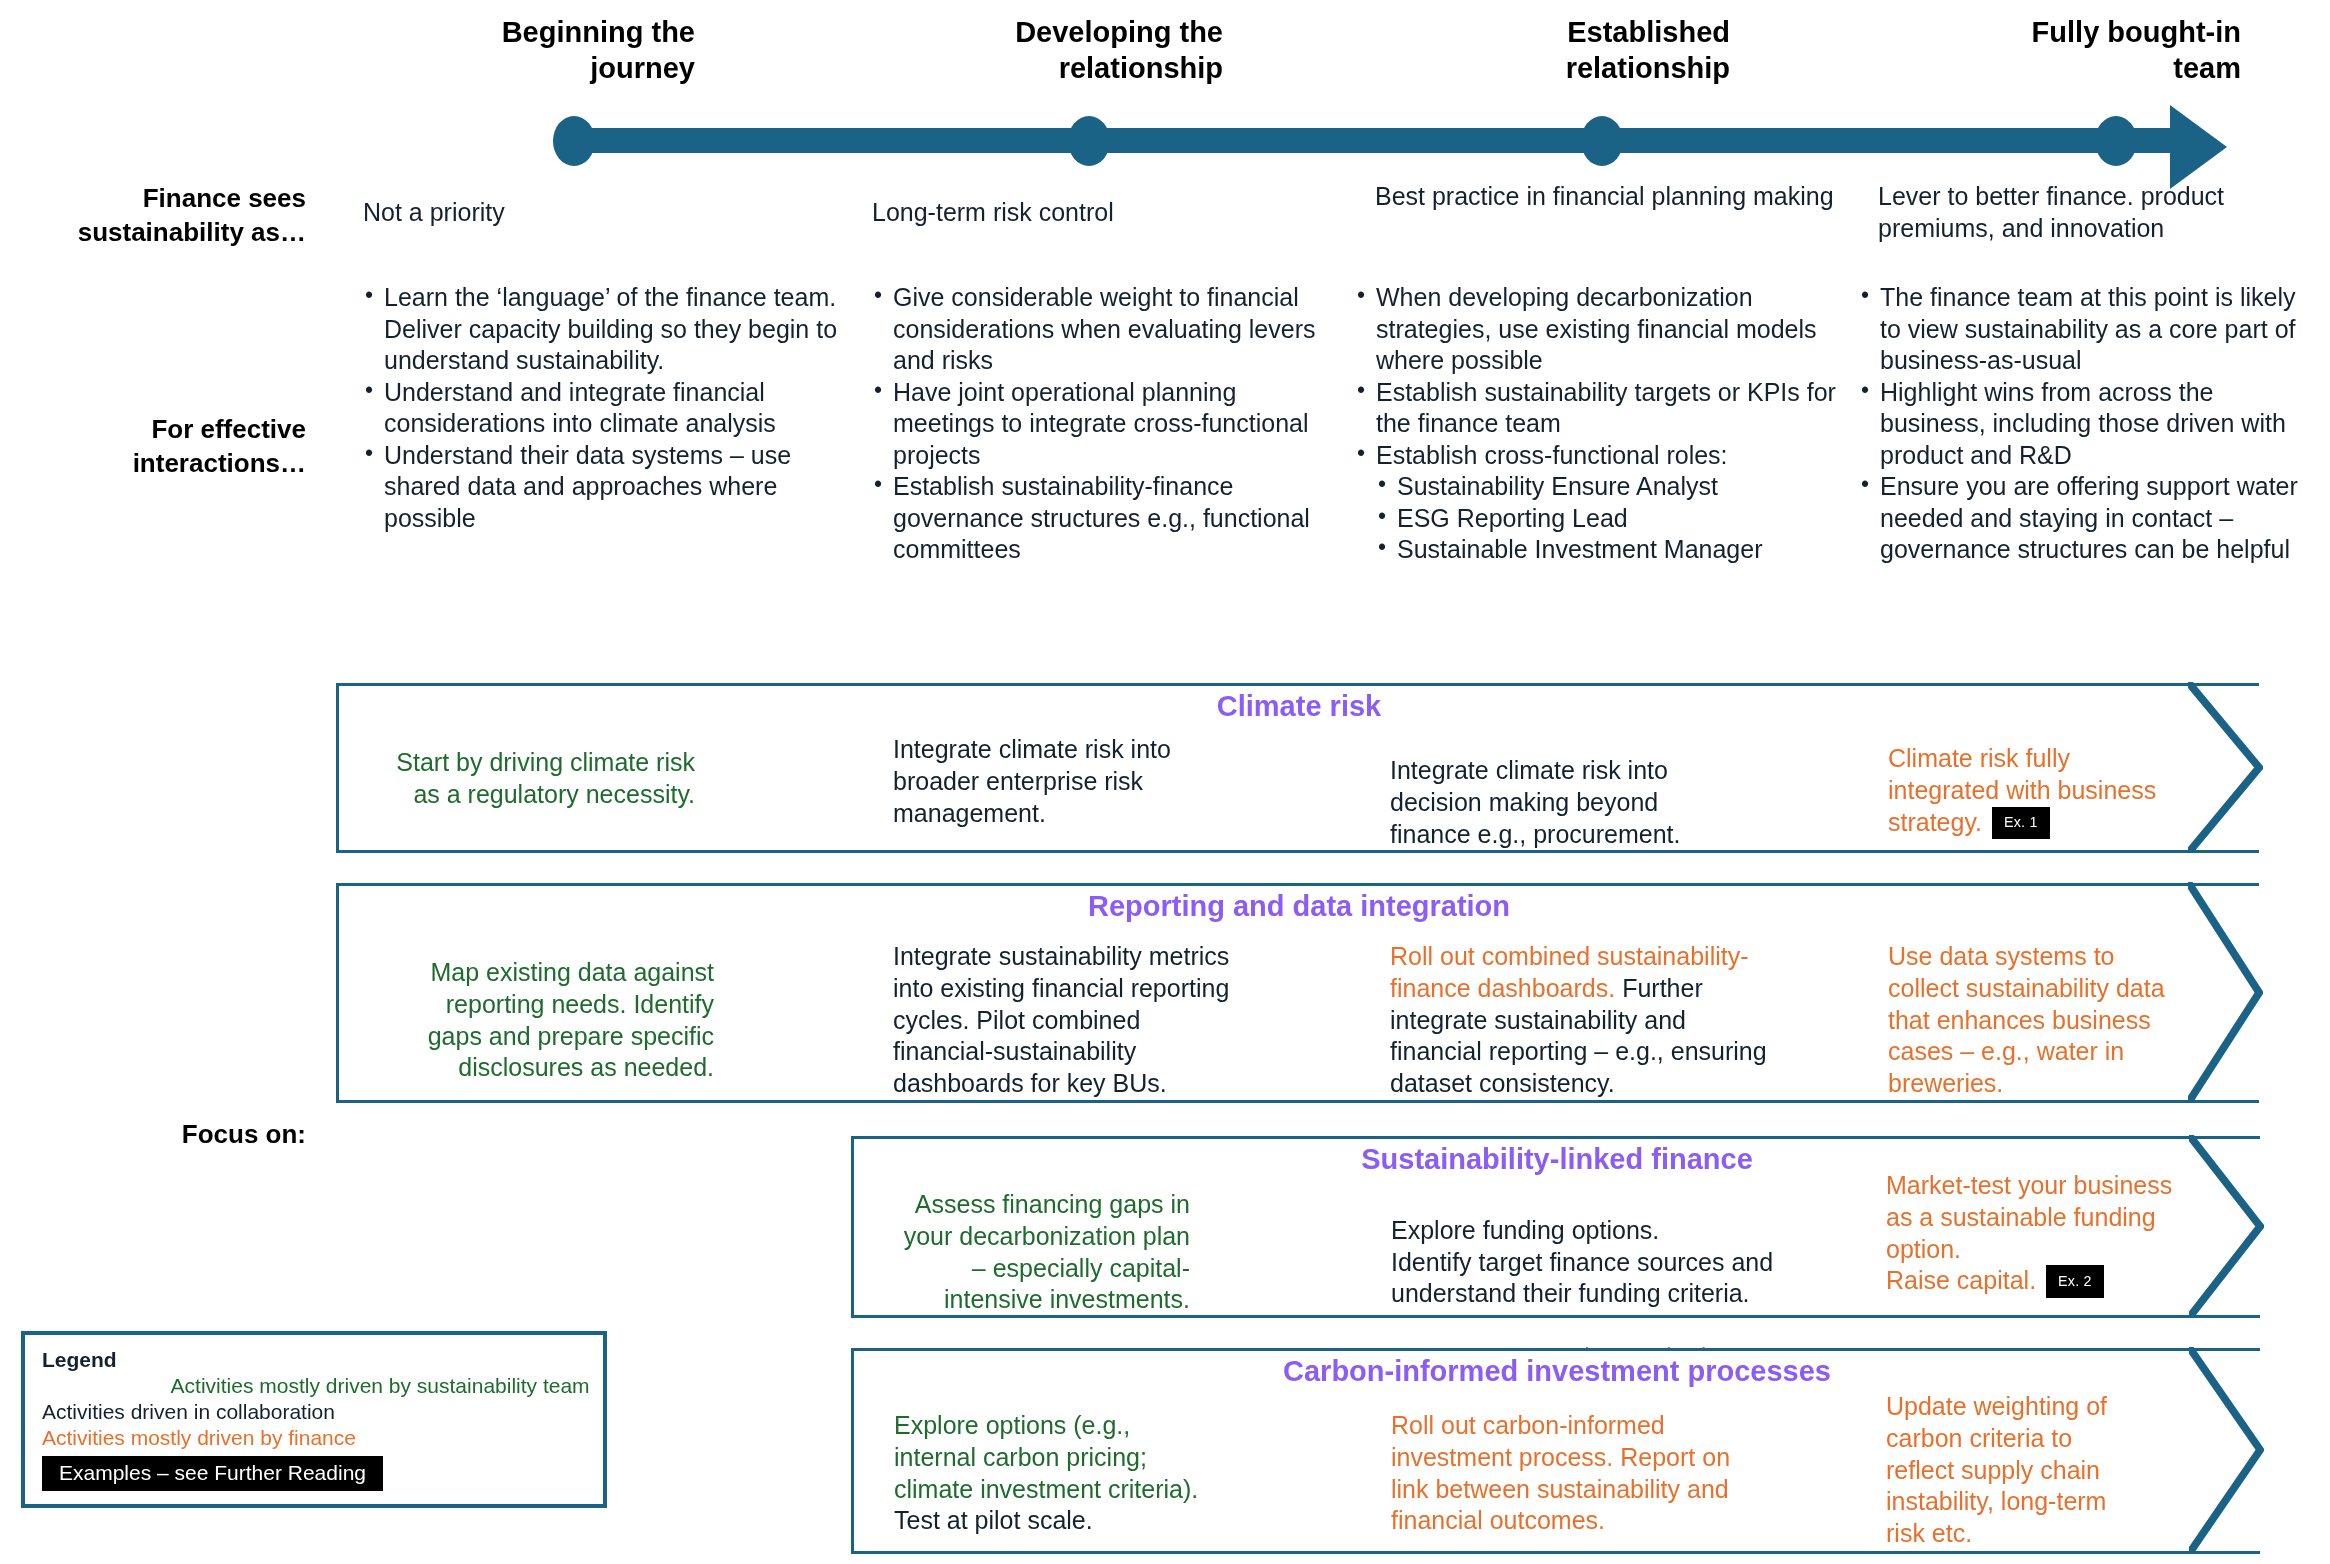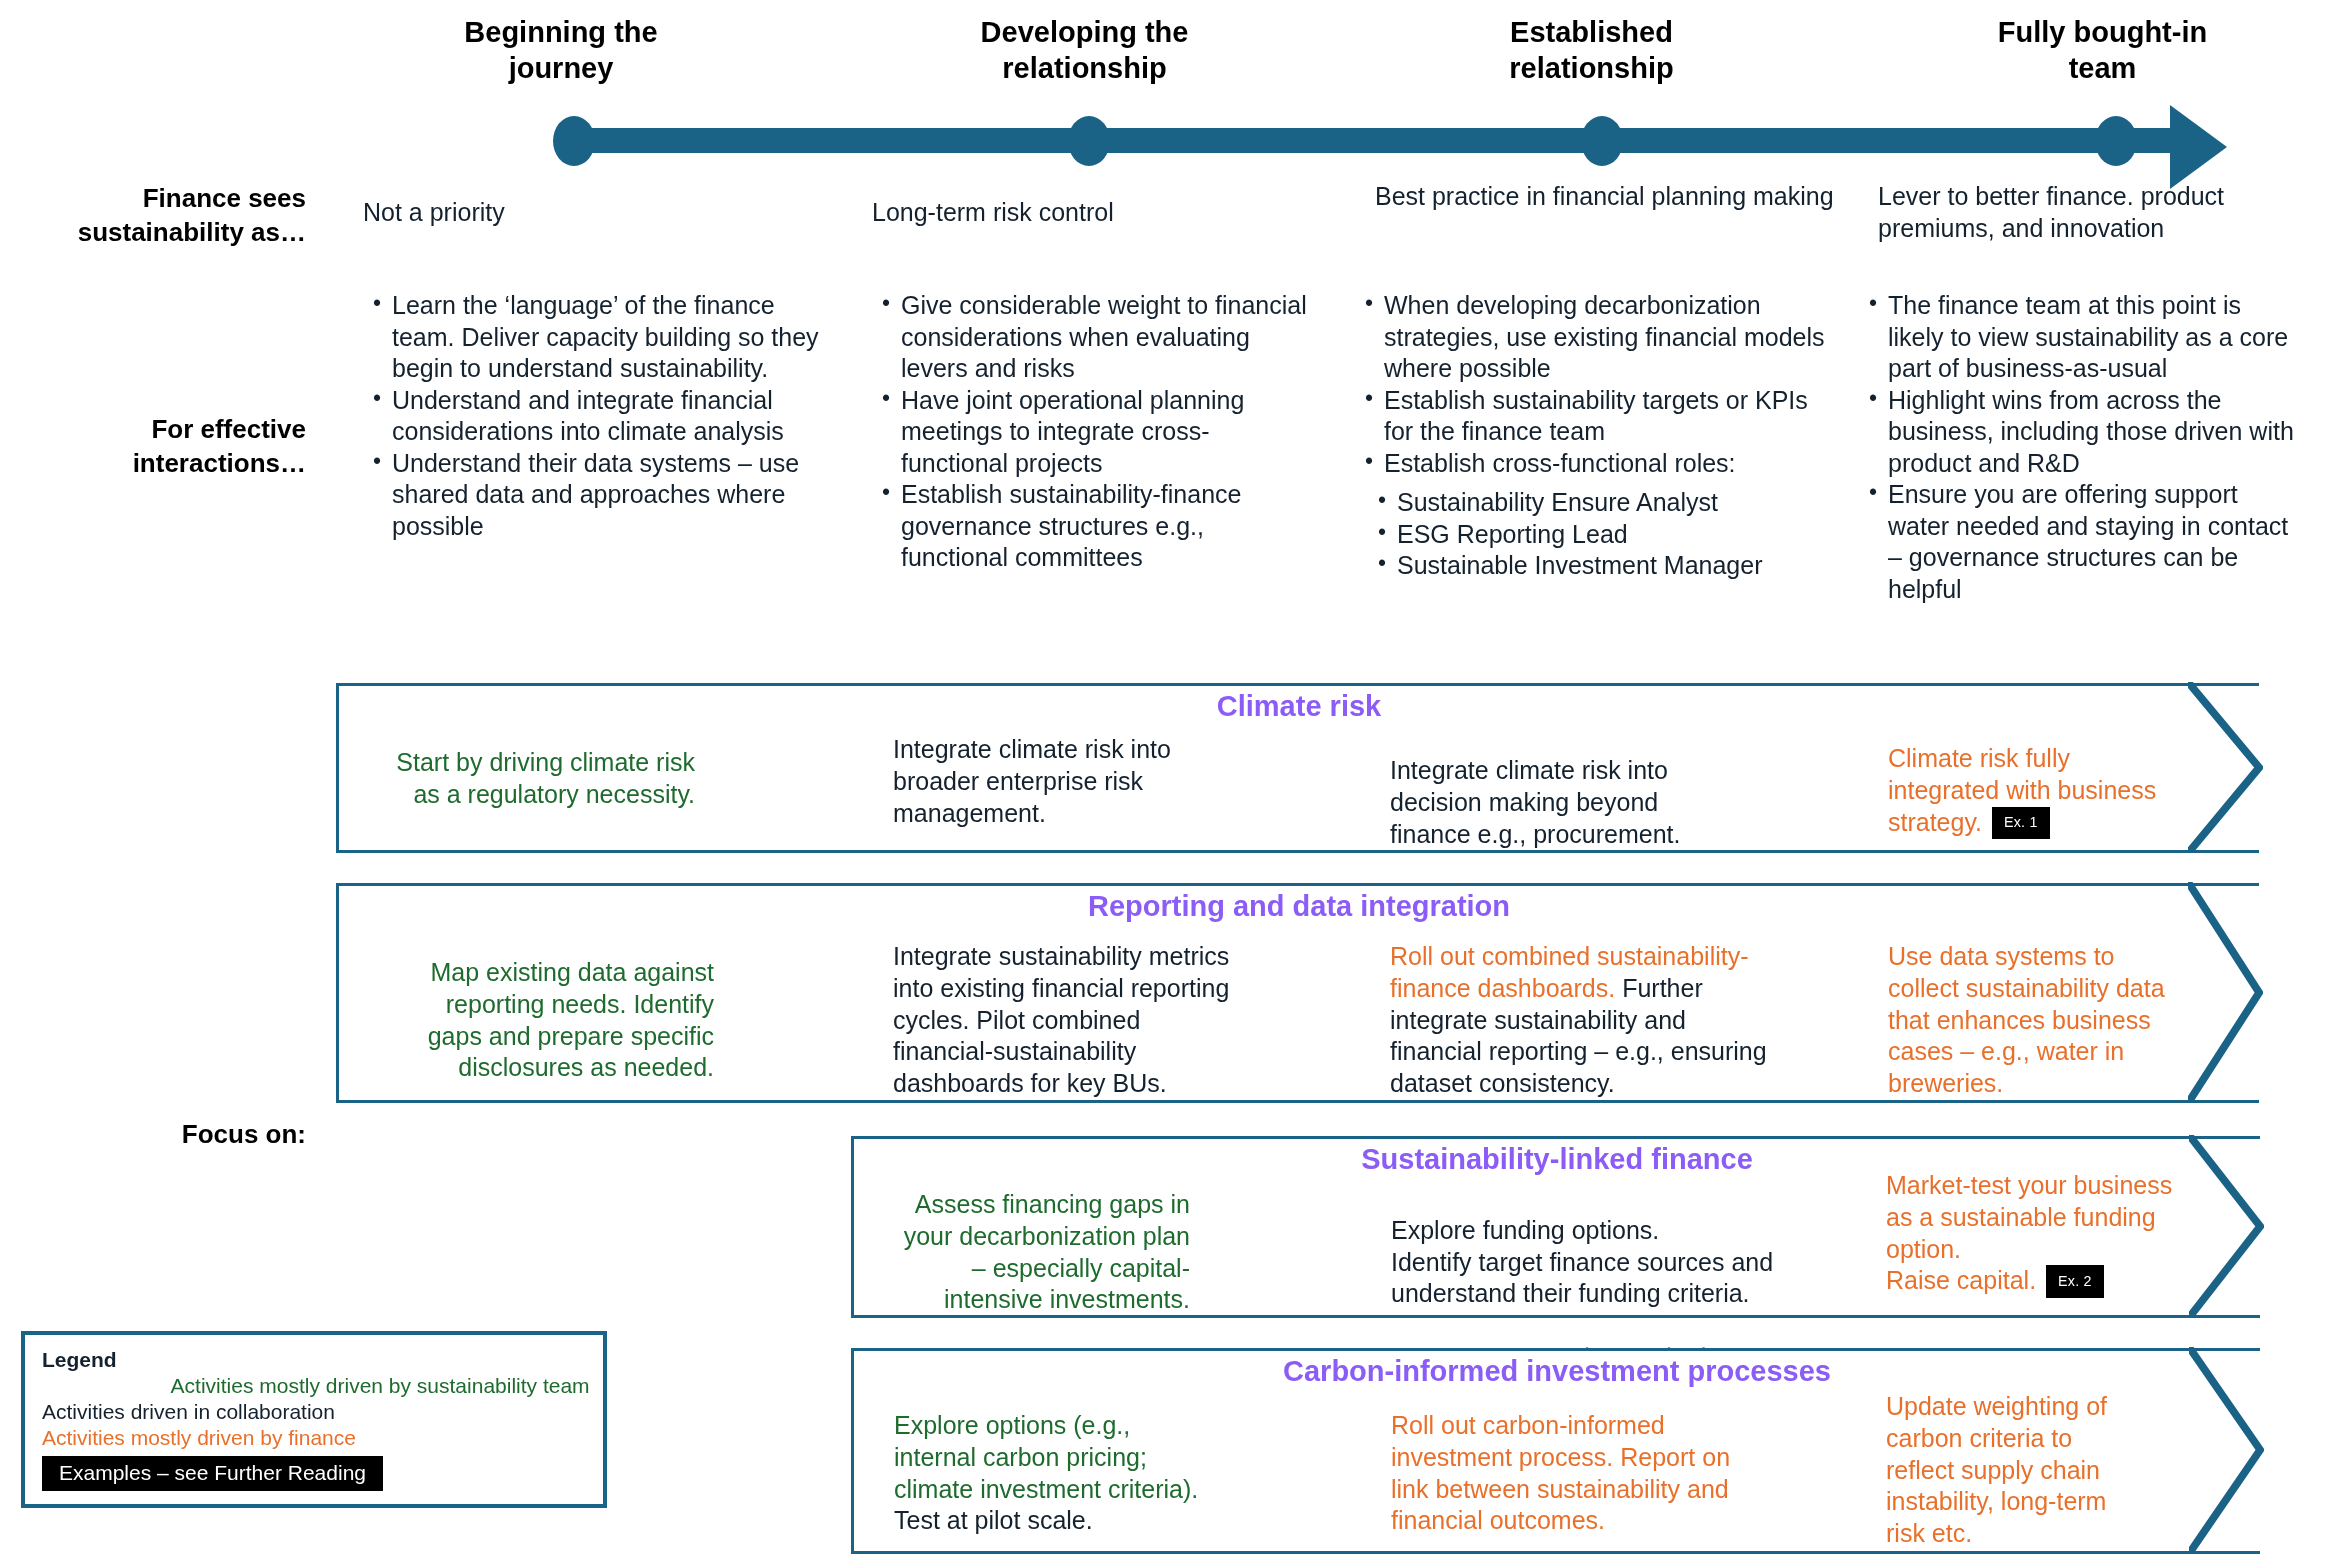--- a/index.html
+++ b/index.html
@@ -5,21 +5,21 @@
   html,body{margin:0;padding:0;background:#ffffff;}
   body{
     width:2330px;height:1565px;position:relative;overflow:hidden;
     font-family:"Liberation Sans","DejaVu Sans",sans-serif;
     color:#11202e;
   }
 
   
   #timeline{position:absolute;left:0;top:0;width:2330px;height:182px;}
   .stage-label{
-    position:absolute;text-align:center;font-weight:bold;font-size:29px;
+    position:absolute;text-align:right;font-weight:bold;font-size:29px;
     line-height:1.22;color:#000;
   }
   .tl-bar{position:absolute;background:#1b6287;height:25px;top:128px;}
   .tl-dot{position:absolute;width:42px;height:50px;border-radius:50%;background:#1b6287;top:116px;}
   .tl-head{position:absolute;top:105px;width:0;height:0;
      border-top:42px solid transparent;border-bottom:42px solid transparent;
      border-left:57px solid #1b6287;}
 
   
   .row-label{
@@ -27,21 +27,21 @@
     text-align:right;color:#000;
   }
 
   
   .col-head{
     position:absolute;font-size:25px;line-height:1.28;color:#14212e;
   }
   .col-bullets{
     position:absolute;font-size:25px;line-height:1.26;color:#14212e;
   }
-  .col-bullets ul{margin:8px;padding:0;list-style:none;}
+  .col-bullets ul{margin:0;padding:0;list-style:none;}
   .col-bullets li{position:relative;padding-left:21px;margin:0 0 0 0;}
   .col-bullets li::before{
     content:"\2022";position:absolute;left:1.9px;top:-1px;font-size:23px;line-height:1.26;
   }
   .col-bullets ul.sub{margin-left:21px;}
 
   
   .banner{
     position:absolute;
     border:3.8px solid #1b6287;

